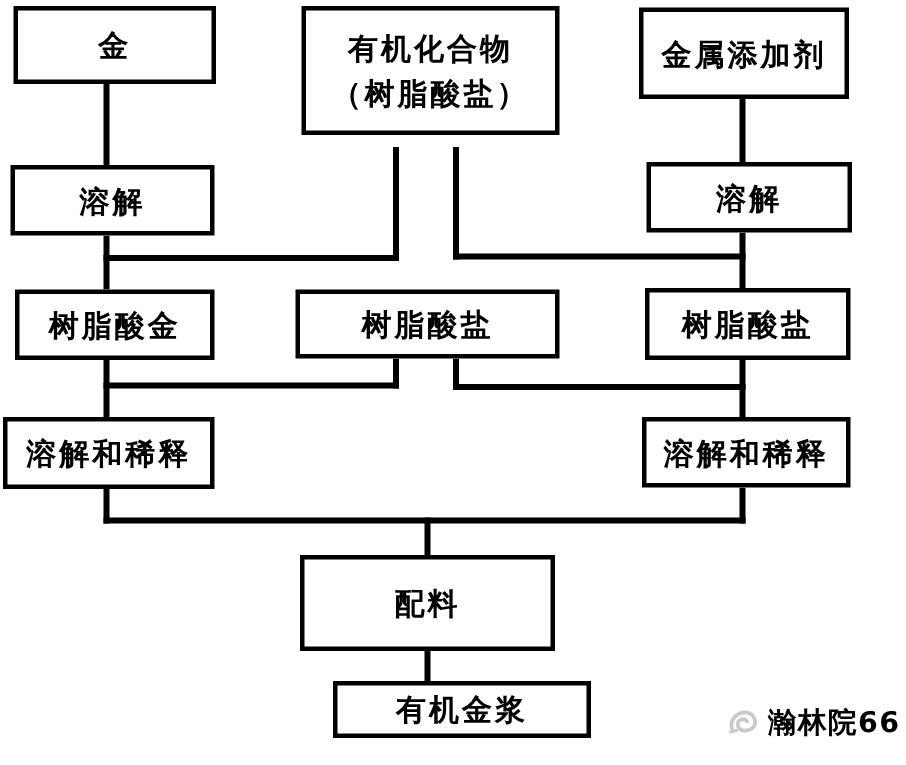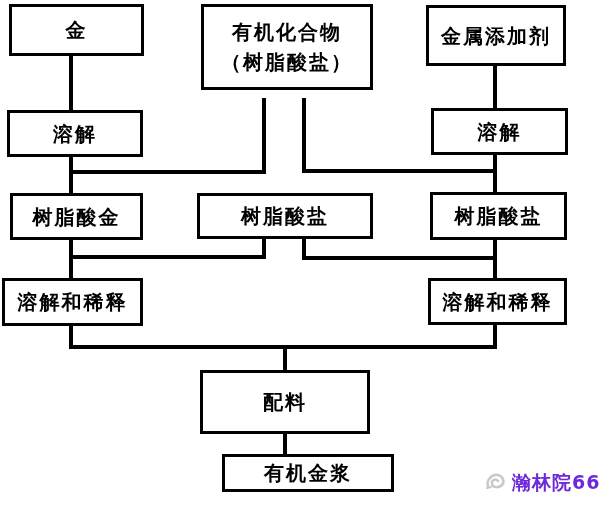--- a/index.html
+++ b/index.html
@@ -40,21 +40,21 @@
     left: 484px;
     top: 470px;
     display: flex;
     align-items: center;
     gap: 4px;
     z-index: 3;
   }
   .watermark-text {
     font-size: 19px;
     font-weight: bold;
-    color: #6d28d9;
+    color: #000000;
     letter-spacing: 1px;
     line-height: 24px;
   }
 </style>
 </head>
 <body>
 
 <div class="canvas">
 
   <div class="node" style="left:9px; top:4px; width:135px; height:52px;">

